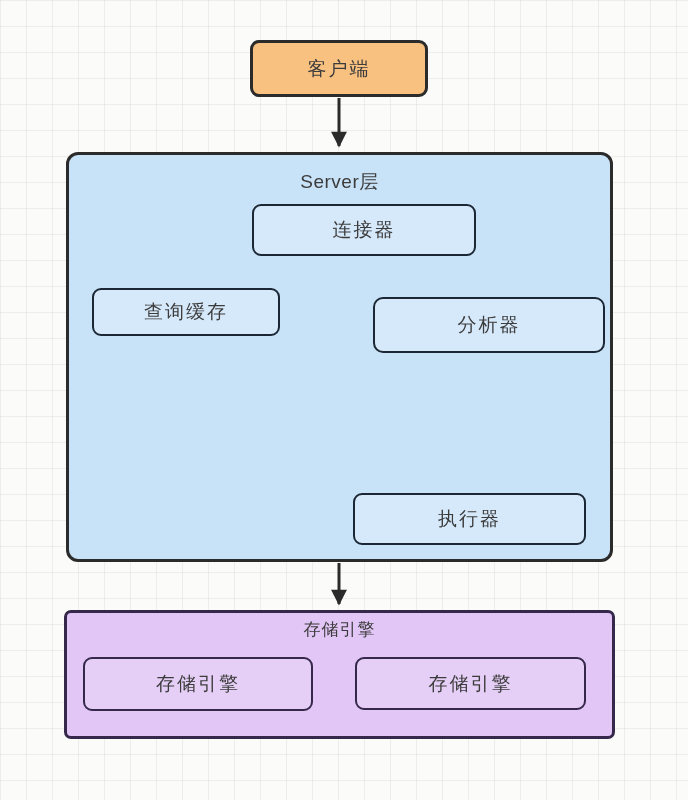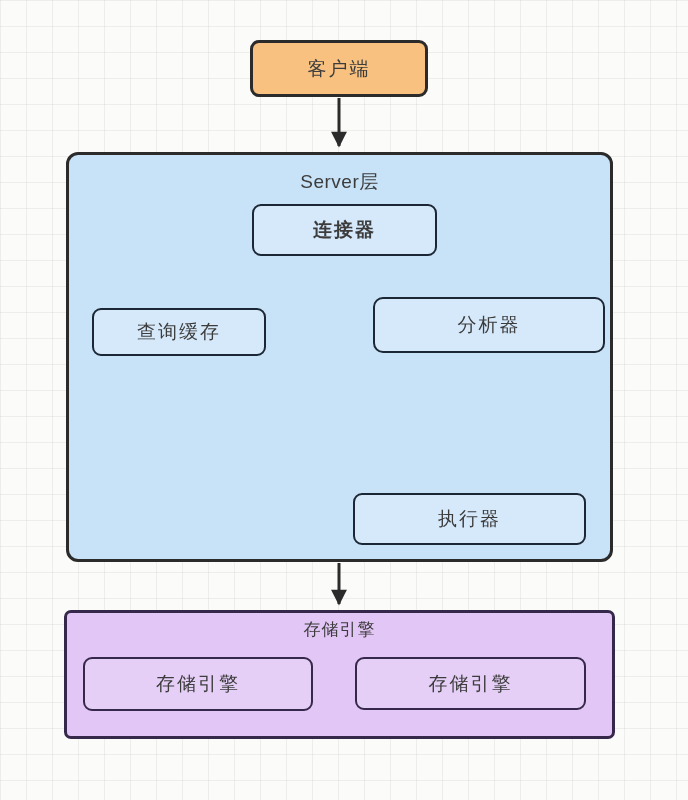--- a/index.html
+++ b/index.html
@@ -40,22 +40,22 @@
   .server-title{
     position:absolute;left:0;top:14px;width:100%;
     text-align:center;
     font-size:19px;letter-spacing:0.5px;color:#3c3c3c;
   }
   
   .blue-node{
     background:#d6e9fb;
     border:2.5px solid #1b2734;border-radius:9px;
   }
-  .connector   {left:252px;top:204px;width:185px;height:52px;font-weight:bold;}
-  .query-cache {left:92px; top:308px;width:174px;height:48px;}
+  .connector   {left:252px;top:204px;width:224px;height:52px;}
+  .query-cache {left:92px; top:288px;width:188px;height:48px;}
   .analyzer    {left:373px;top:297px;width:232px;height:56px;border-radius:10px;}
   .optimizer   {left:373px;top:396px;width:233px;height:52px;background:#4e96ee;}
   .executor    {left:353px;top:493px;width:233px;height:52px;}
   
   .storage{
     position:absolute;left:64px;top:610px;width:551px;height:129px;
     box-sizing:border-box;
     background:#e2c6f5;
     border:3px solid #35284a;border-radius:7px;
   }

